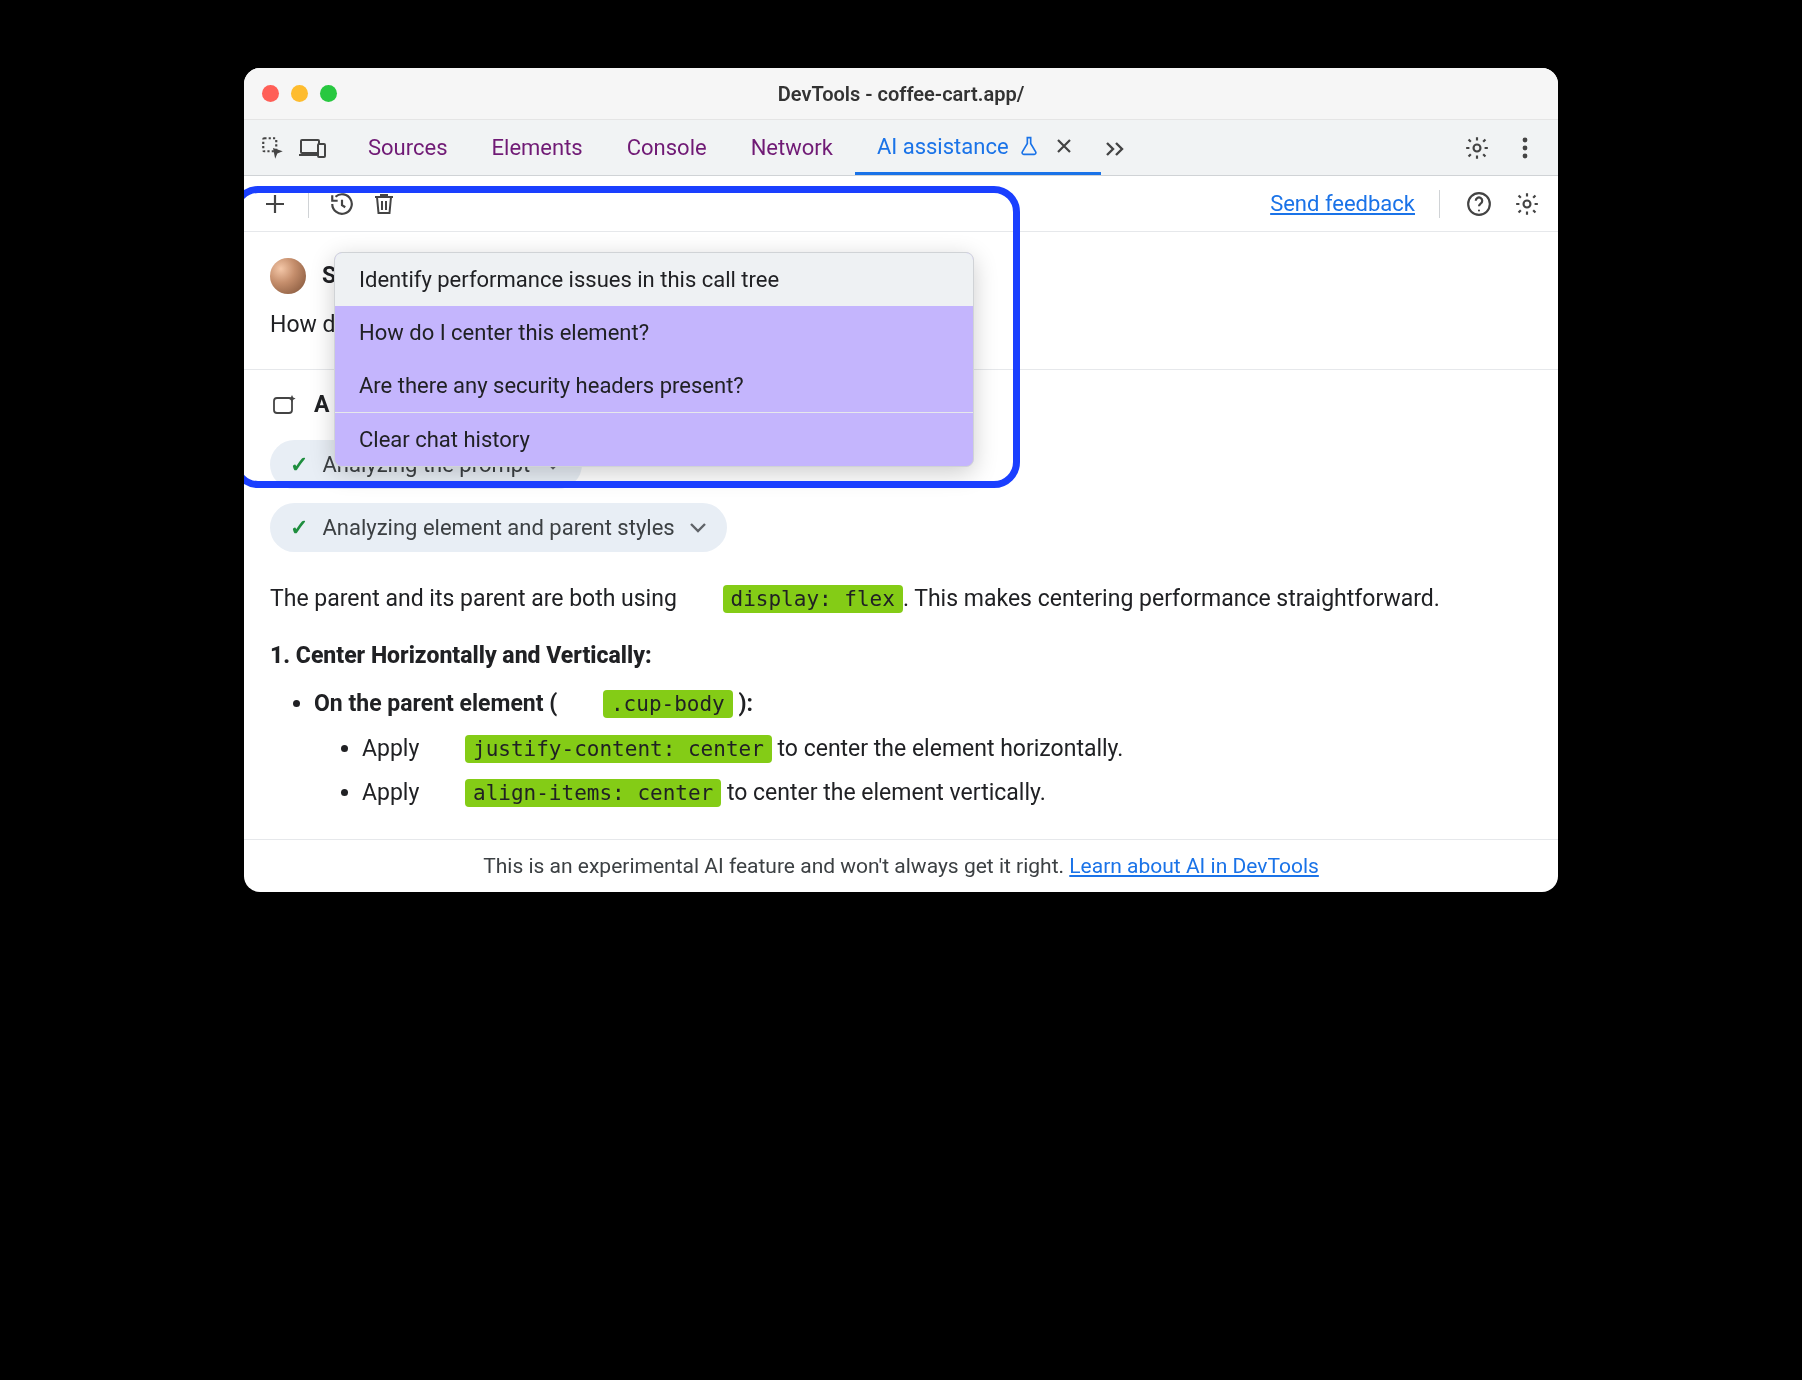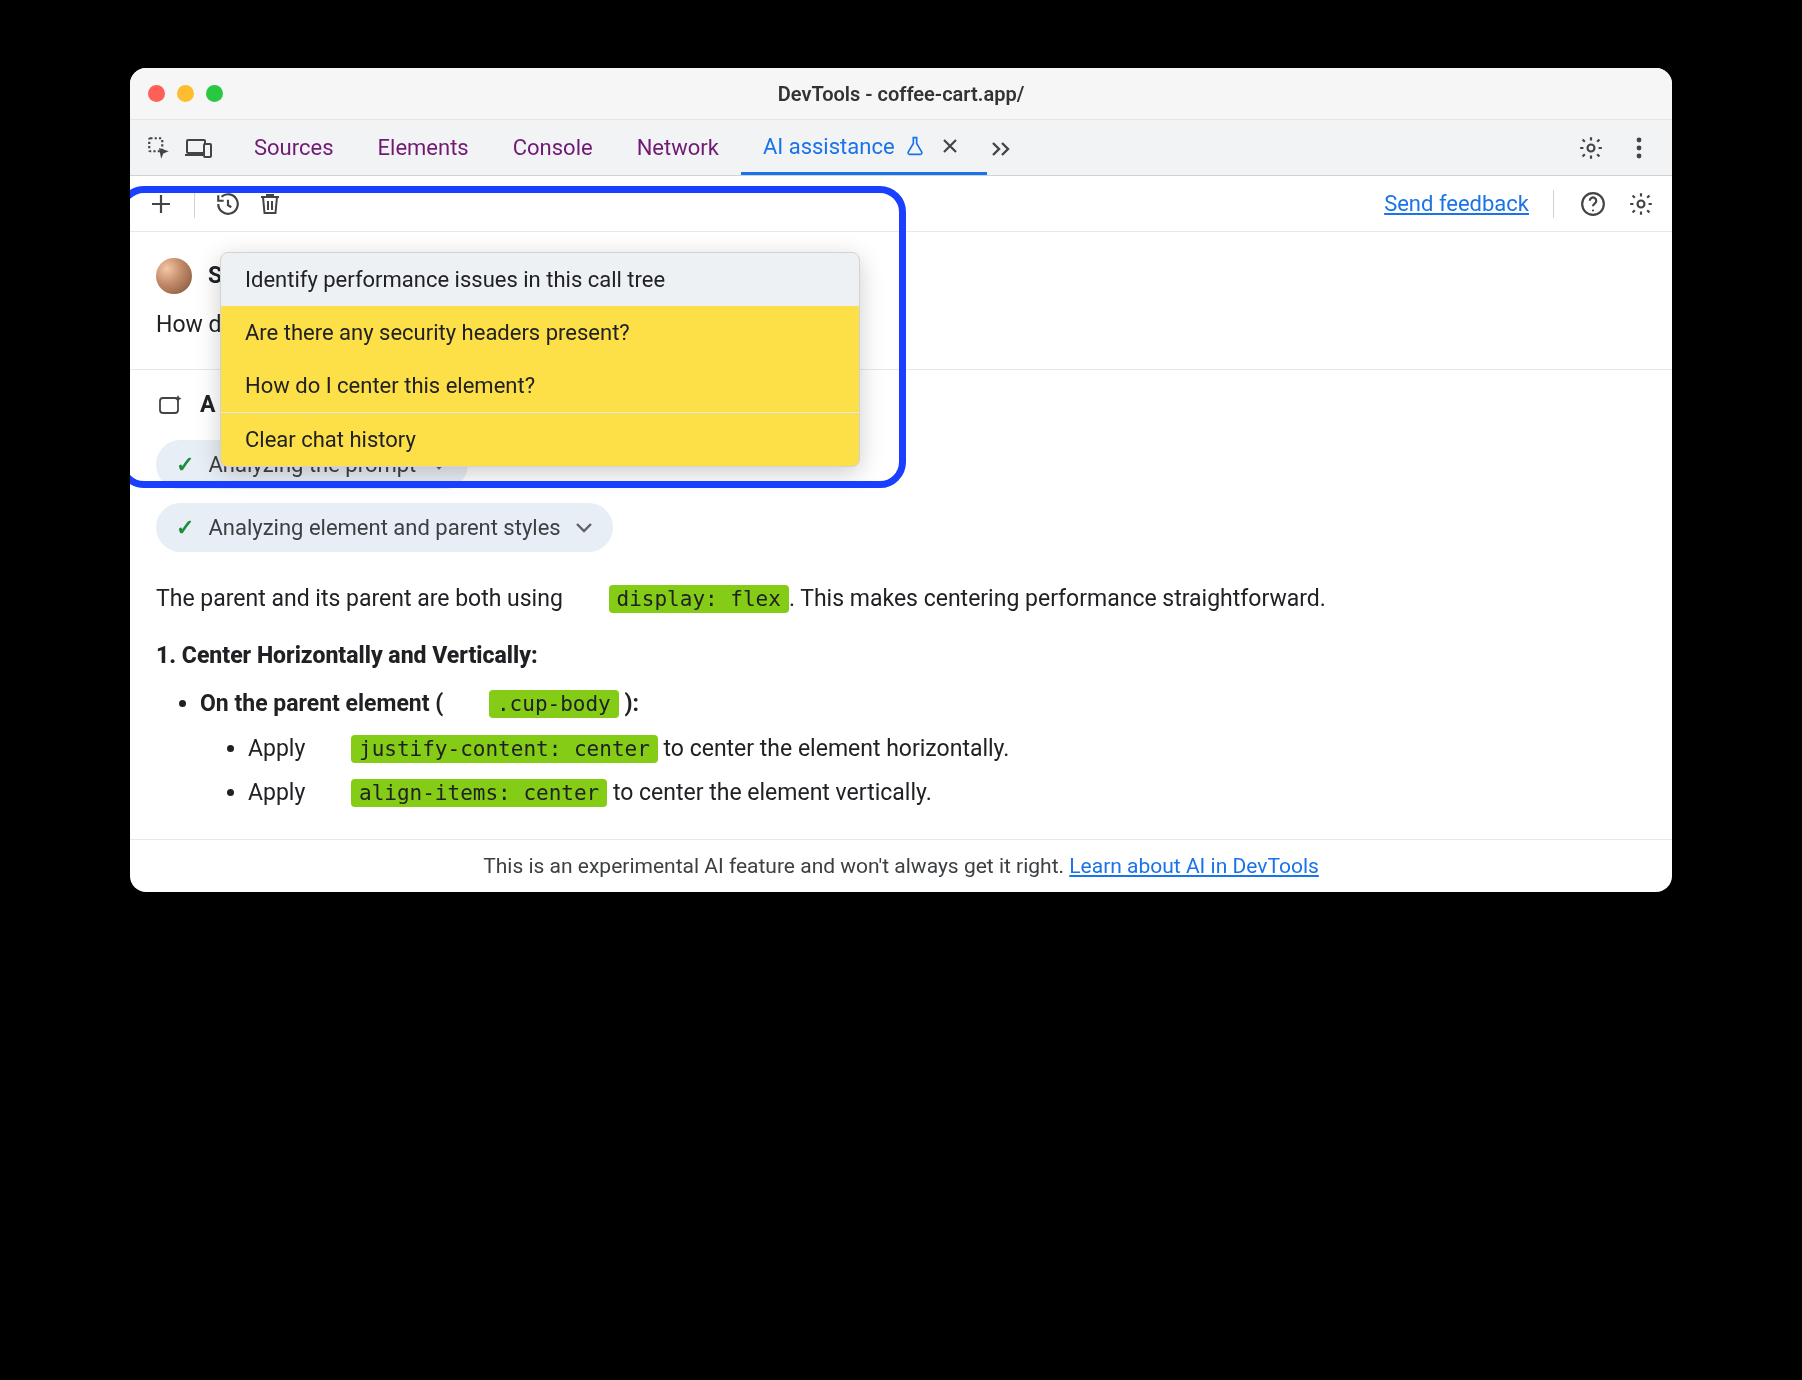--- a/index.html
+++ b/index.html
@@ -6,21 +6,21 @@
 body {
   background: #000;
   font-family: -apple-system, BlinkMacSystemFont, "Segoe UI", Roboto, sans-serif;
   width: 1802px;
   height: 1380px;
   display: flex;
   align-items: flex-start;
   justify-content: center;
 }
 .window {
-  width: 1542px;
+  width: 1314px;
   margin-top: 68px;
   background: #fff;
   border-radius: 16px;
   overflow: hidden;
   box-shadow: 0 20px 60px rgba(0,0,0,0.5);
 }
 .titlebar {
   height: 52px;
   background: #f6f6f6;
   display: flex;
@@ -112,21 +112,21 @@
 
 .highlight-box {
   position:absolute;
   border:7px solid #1a3fff;
   border-radius:26px;
   pointer-events:none;
   z-index:50;
 }
 .dropdown {
   position:absolute;
-  background:#fde047;
+  background:#c4b5fd;
   border:1px solid #d0d3d6;
   border-radius:8px;
   box-shadow: 0 6px 24px rgba(0,0,0,0.2);
   z-index:40;
   overflow:hidden;
   min-width: 640px;
 }
 .dropdown .item {
   padding:14px 24px; font-size:22px; color:#202124; cursor:pointer;
   display:flex; align-items:center;
@@ -324,24 +324,24 @@
 
   <div class="footer">
     <span>This is an experimental AI feature and won't always get it right. </span><a>Learn about AI in DevTools</a>
   </div>
 
   <div class="dropdown" style="left:90px; top:184px;">
     <div class="item hover">
         <span>Identify performance issues in this call tree</span>
       </div>
     <div class="item">
+        <span>How do I center this element?</span>
+      </div>
+    <div class="item">
         <span>Are there any security headers present?</span>
-      </div>
-    <div class="item">
-        <span>How do I center this element?</span>
       </div>
     <div class="divider"></div>
     <div class="item">
         <span>Clear chat history</span>
       </div>
   </div>
 
   <div class="highlight-box" style="left:-12px; top:118px; width:788px; height:302px;"></div>
 </div>
 

